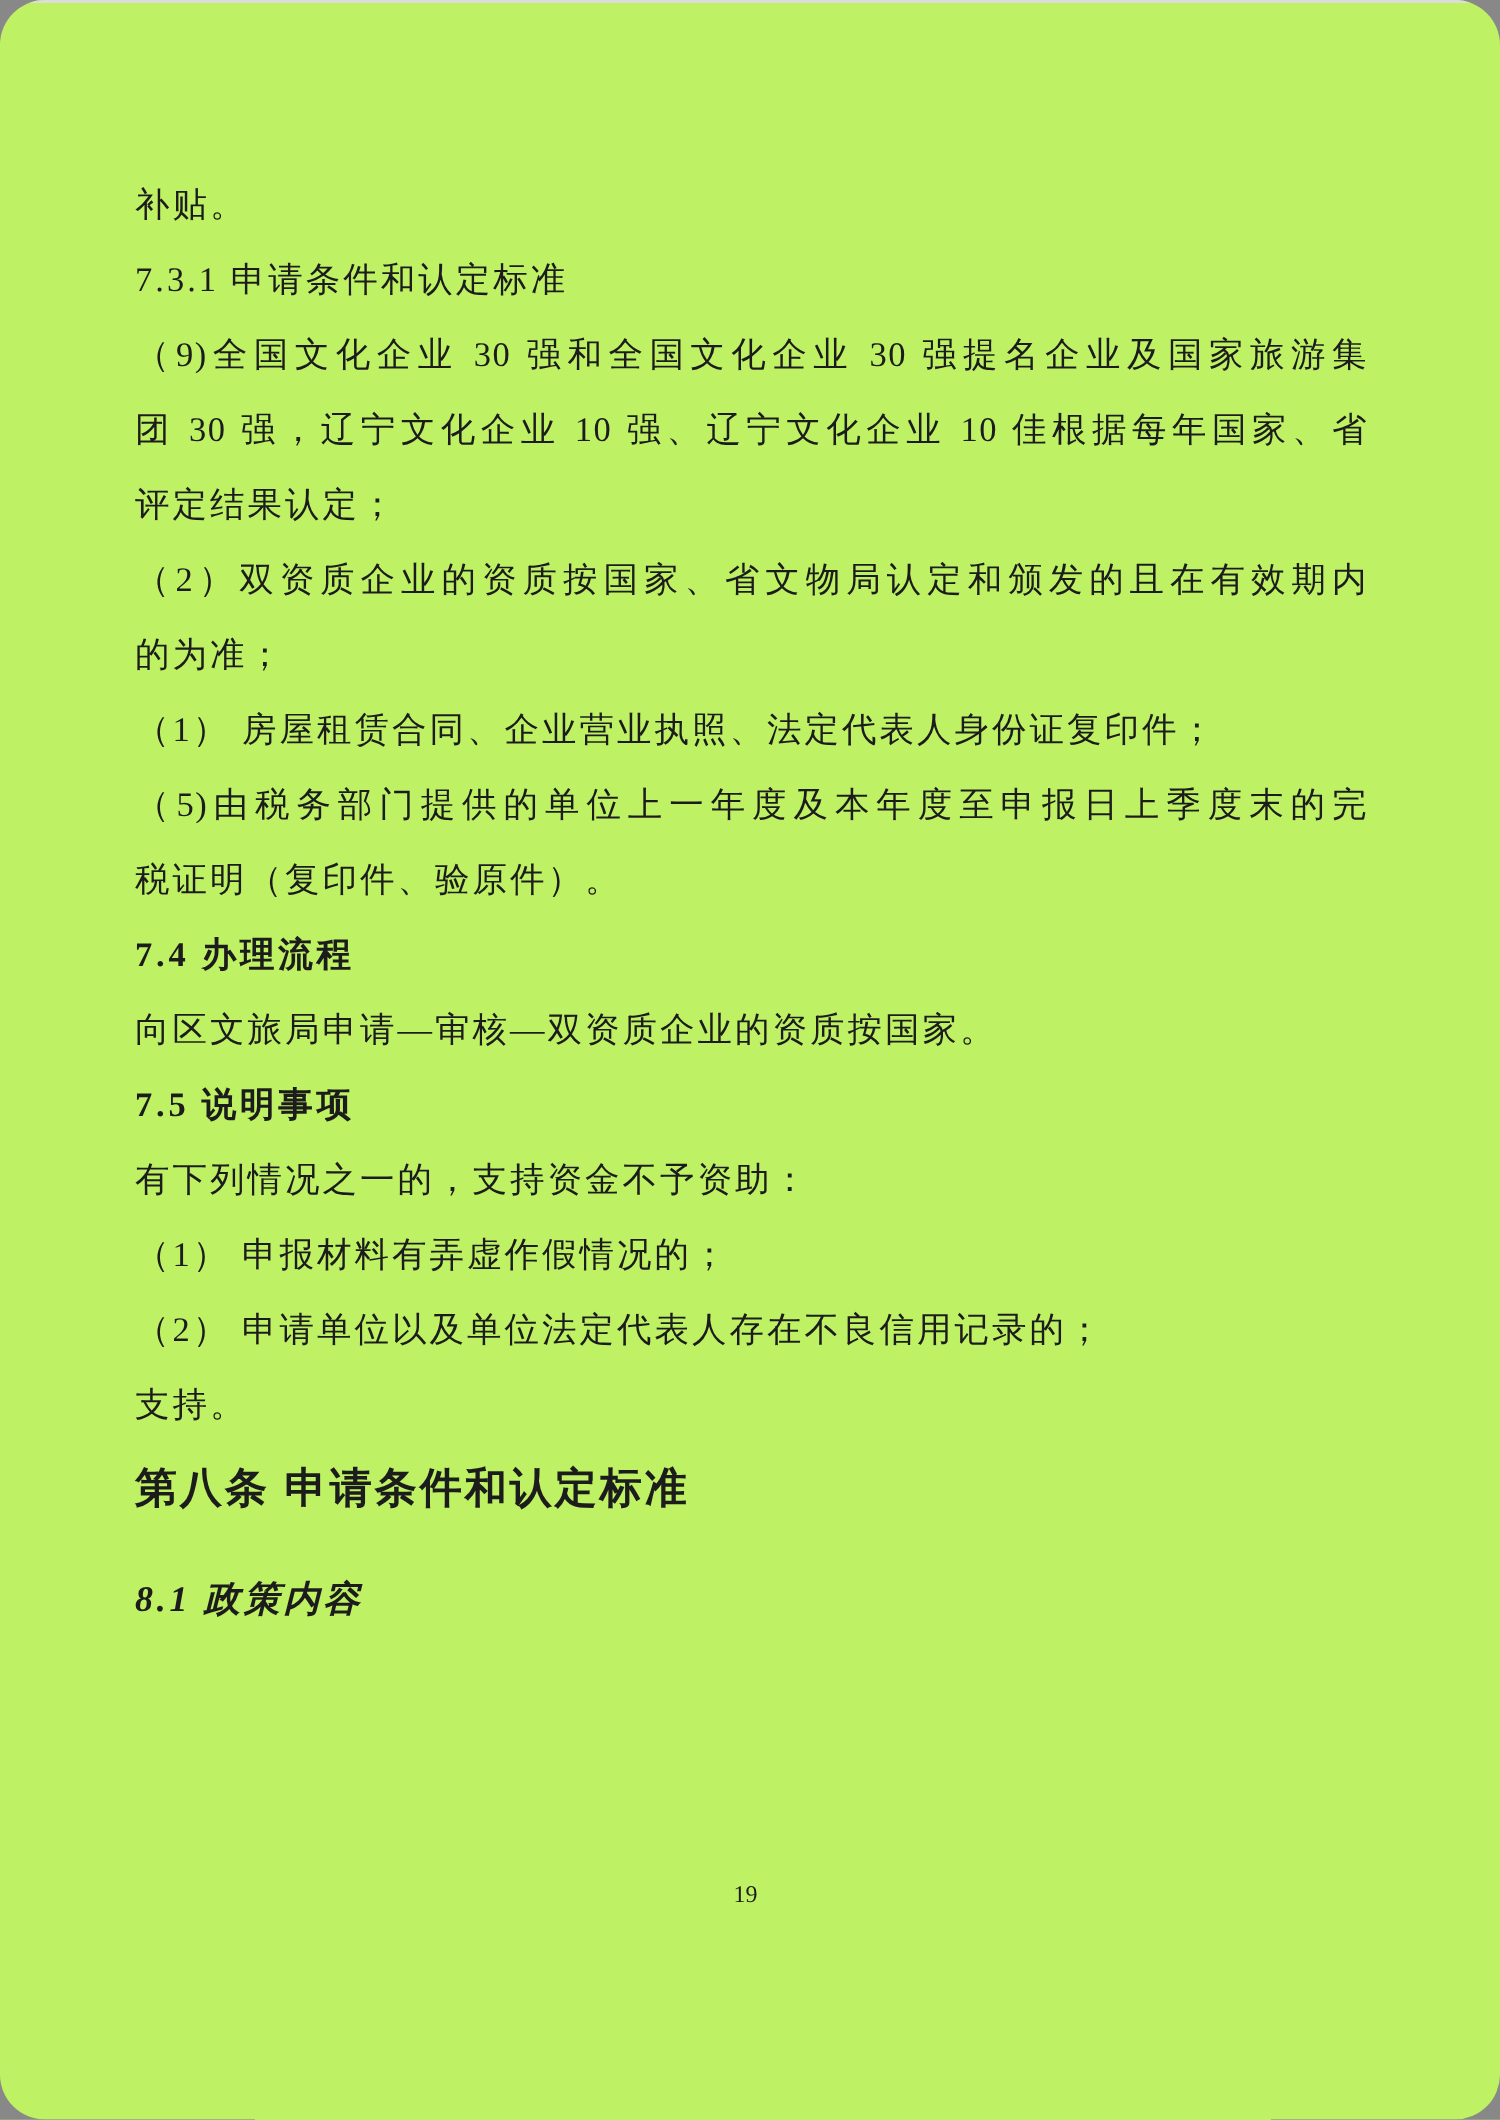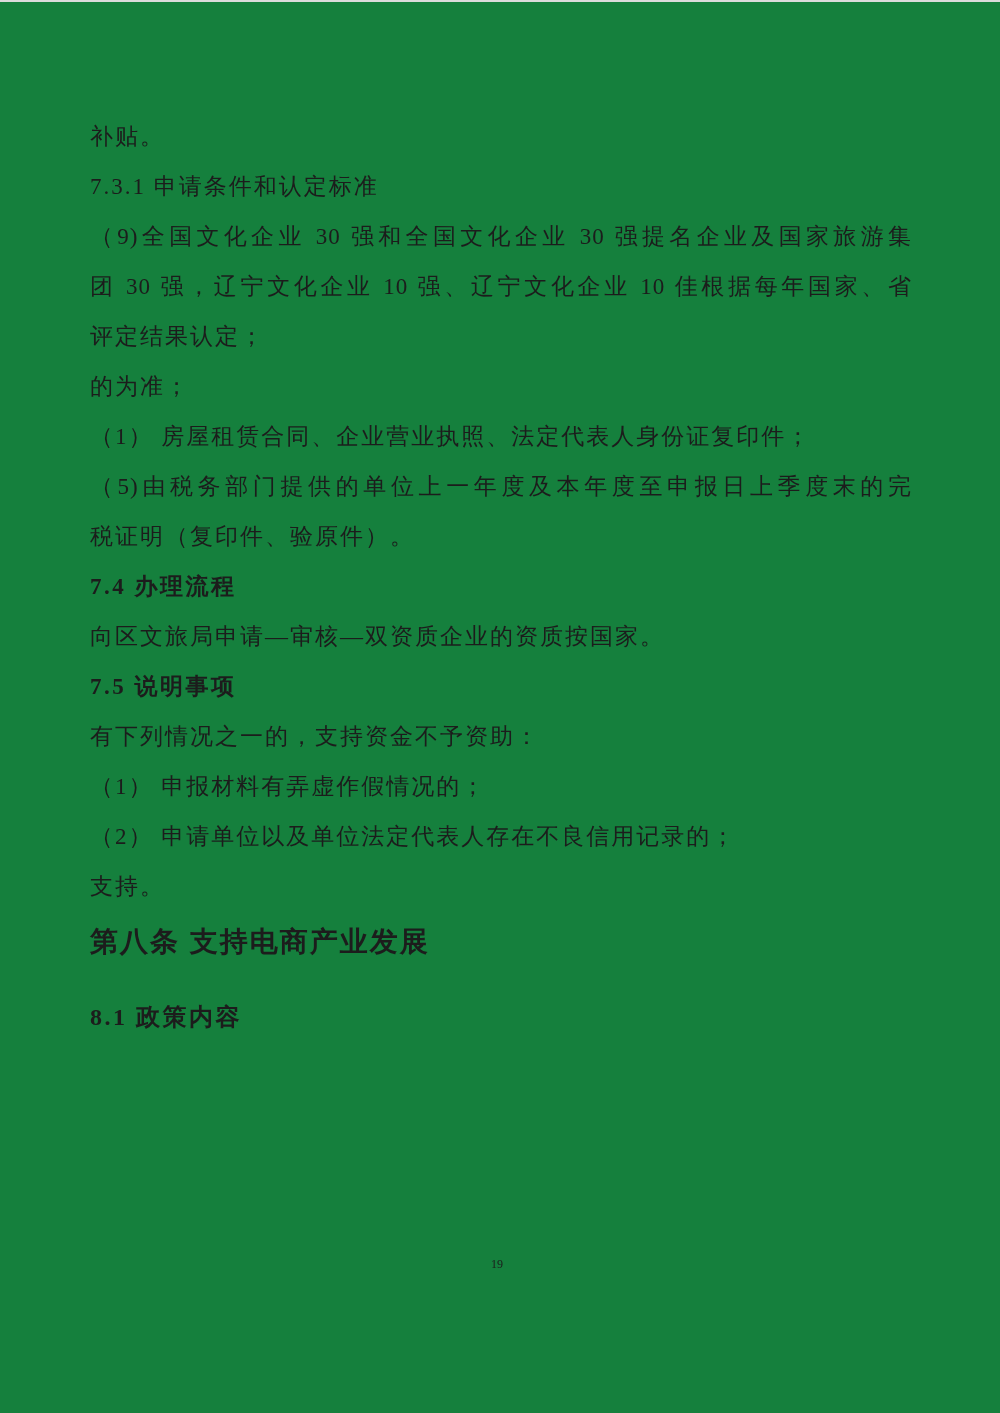--- a/index.html
+++ b/index.html
@@ -5,24 +5,25 @@
   html, body {
     margin: 0;
     padding: 0;
     background: #888;
   }
   .page {
     position: relative;
     width: 1000px;
     height: 1413px;
     margin: 0 auto;
-    background: #15803d;
+    background: #bef264;
     color: #1c1c1c;
     font-family: "Liberation Serif", "DejaVu Serif", serif;
     overflow: hidden;
+    border-radius: 30px;
   }
   .scan-edge {
     position: absolute;
     top: 0;
     left: 0;
     right: 0;
     height: 2px;
     background: #dcdcdc;
   }
   .content {
@@ -55,54 +56,56 @@
     font-family: "Liberation Sans", "DejaVu Sans", sans-serif;
     white-space: nowrap;
   }
   .sub-heading {
     margin-top: 20px;
     font-size: 24px;
     line-height: 50px;
     font-weight: bold;
     letter-spacing: 2.5px;
     white-space: nowrap;
+    font-style: italic;
   }
   .page-number {
     position: absolute;
     top: 1252px;
     left: 0;
     right: 6px;
     text-align: center;
-    font-size: 12px;
+    font-size: 16px;
     line-height: 24px;
     letter-spacing: 0;
   }
 </style>
 </head>
 <body>
 
 <div class="page">
   <div class="scan-edge"></div>
 
   <div class="content">
     <div class="line">补贴。</div>
     <div class="line">7.3.1 申请条件和认定标准</div>
     <div class="line justify">（9)全国文化企业 30 强和全国文化企业 30 强提名企业及国家旅游集</div>
     <div class="line justify">团 30 强，辽宁文化企业 10 强、辽宁文化企业 10 佳根据每年国家、省</div>
     <div class="line">评定结果认定；</div>
+    <div class="line justify">（2）双资质企业的资质按国家、省文物局认定和颁发的且在有效期内</div>
     <div class="line">的为准；</div>
     <div class="line">（1） 房屋租赁合同、企业营业执照、法定代表人身份证复印件；</div>
     <div class="line justify">（5)由税务部门提供的单位上一年度及本年度至申报日上季度末的完</div>
     <div class="line">税证明（复印件、验原件）。</div>
     <div class="line bold">7.4 办理流程</div>
     <div class="line">向区文旅局申请—审核—双资质企业的资质按国家。</div>
     <div class="line bold">7.5 说明事项</div>
     <div class="line">有下列情况之一的，支持资金不予资助：</div>
     <div class="line">（1） 申报材料有弄虚作假情况的；</div>
     <div class="line">（2） 申请单位以及单位法定代表人存在不良信用记录的；</div>
     <div class="line">支持。</div>
 
-    <div class="heading-big">第八条 支持电商产业发展</div>
+    <div class="heading-big">第八条 申请条件和认定标准</div>
     <div class="sub-heading">8.1 政策内容</div>
   </div>
 
   <div class="page-number">19</div>
 </div>
 
 </body></html>

